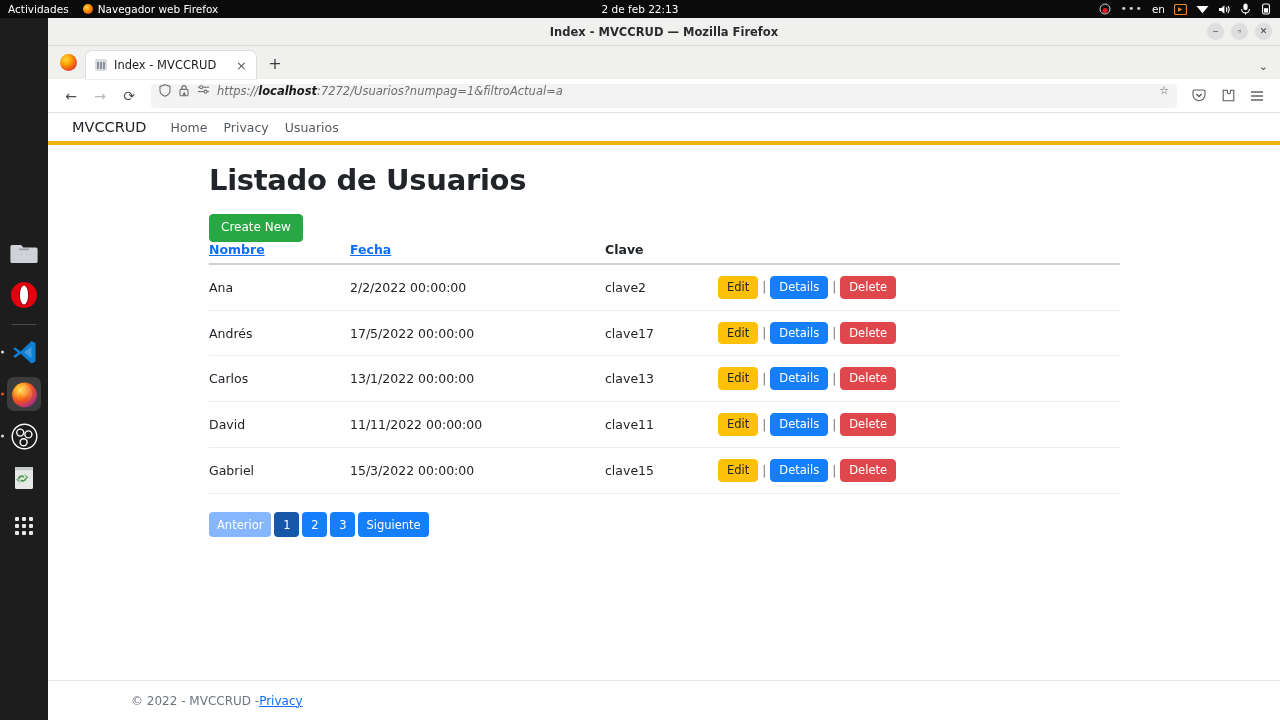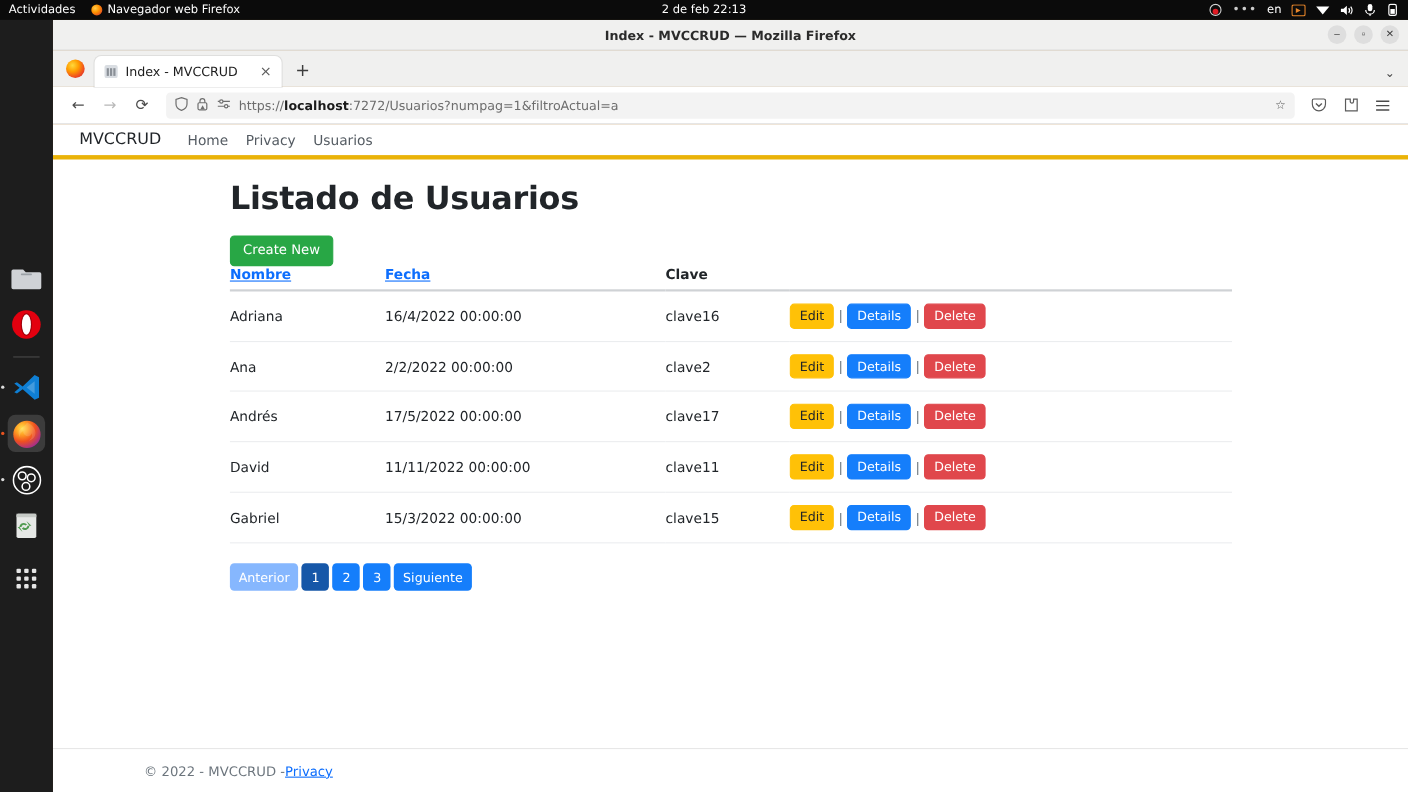--- a/index.html
+++ b/index.html
@@ -146,23 +146,23 @@
   }
   .nav-btn {
     width: 26px; height: 26px; border-radius: 4px;
     display: flex; align-items: center; justify-content: center;
     color: #4d4d4d; font-size: 14px; flex: none;
   }
   .nav-btn.dim { color: #b9b9b9; }
   .urlbar {
     flex: 1; height: 24px; margin: 0 6px;
     background: #f3f3f3; border-radius: 4px;
-    display: flex; align-items: center; gap: 7px;
+    display: flex; gap: 7px;
     padding: 0 8px;
-    font-size: 11.5px; color: #6d6d6d;
+    font-size: 11.5px; color: #6d6d6d; font-style: italic;
   }
   .url-text { flex: 1; white-space: nowrap; overflow: hidden; }
   .url-text b { color: #1a1a1a; font-weight: bold; }
   .url-star { color: #5b5b5b; font-size: 11px; }
 
   
   .page {
     flex: 1; background: #ffffff; overflow: hidden;
     display: flex; flex-direction: column;
     position: relative;
@@ -474,34 +474,20 @@
             </th>
             <th class="col-fecha">
               <a>Fecha</a>
             </th>
             <th class="col-clave">Clave</th>
             <th></th>
           </tr>
         </thead>
         <tbody>
 
-          <tr>
-            <td>Adriana</td>
-            <td>16/4/2022 00:00:00</td>
-            <td>clave16</td>
-            <td>
-              <div class="actions">
-                <a class="btn btn-warning">Edit</a>
-                <span class="sep">|</span>
-                <a class="btn btn-primary">Details</a>
-                <span class="sep">|</span>
-                <a class="btn btn-danger">Delete</a>
-              </div>
-            </td>
-          </tr>
 
           <tr>
             <td>Ana</td>
             <td>2/2/2022 00:00:00</td>
             <td>clave2</td>
             <td>
               <div class="actions">
                 <a class="btn btn-warning">Edit</a>
                 <span class="sep">|</span>
                 <a class="btn btn-primary">Details</a>
@@ -519,20 +505,34 @@
               <div class="actions">
                 <a class="btn btn-warning">Edit</a>
                 <span class="sep">|</span>
                 <a class="btn btn-primary">Details</a>
                 <span class="sep">|</span>
                 <a class="btn btn-danger">Delete</a>
               </div>
             </td>
           </tr>
 
+          <tr>
+            <td>Carlos</td>
+            <td>13/1/2022 00:00:00</td>
+            <td>clave13</td>
+            <td>
+              <div class="actions">
+                <a class="btn btn-warning">Edit</a>
+                <span class="sep">|</span>
+                <a class="btn btn-primary">Details</a>
+                <span class="sep">|</span>
+                <a class="btn btn-danger">Delete</a>
+              </div>
+            </td>
+          </tr>
 
           <tr>
             <td>David</td>
             <td>11/11/2022 00:00:00</td>
             <td>clave11</td>
             <td>
               <div class="actions">
                 <a class="btn btn-warning">Edit</a>
                 <span class="sep">|</span>
                 <a class="btn btn-primary">Details</a>

